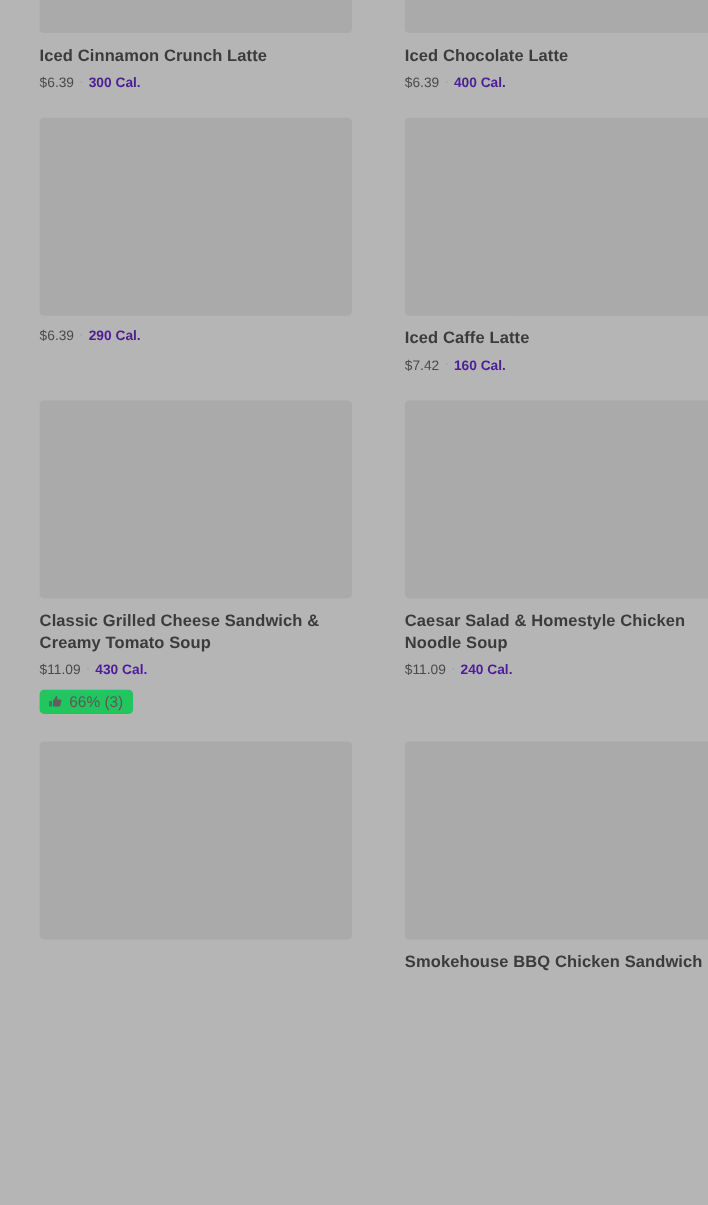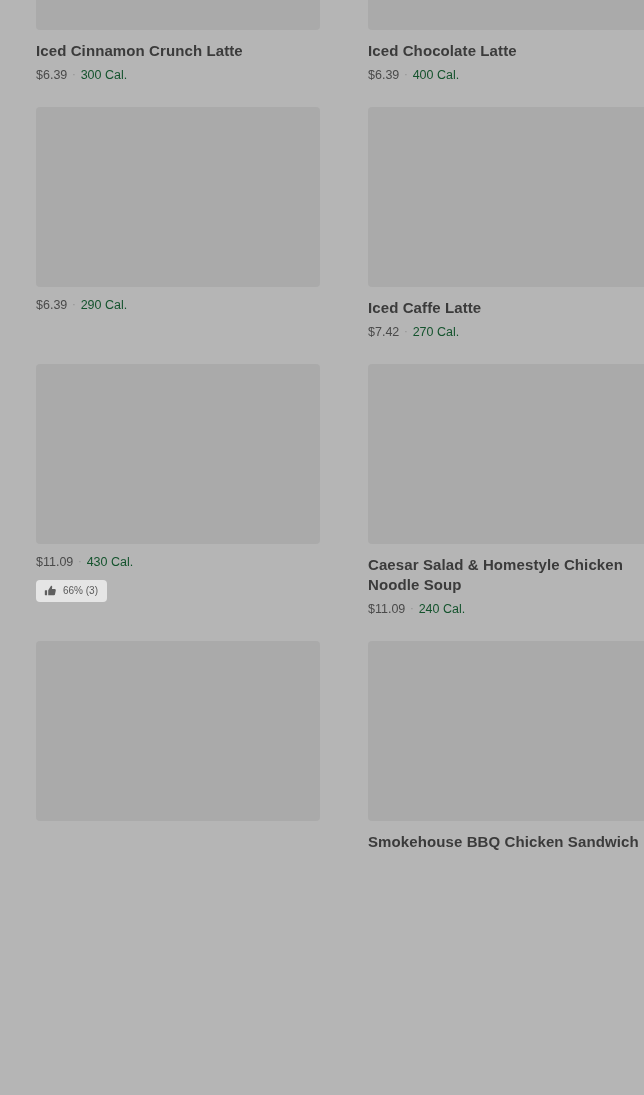--- a/index.html
+++ b/index.html
@@ -100,32 +100,33 @@
     text-align: right;
   }
 
   .meta-dot {
     color: #8d8d8d;
     font-size: 10px;
     line-height: 16px;
   }
 
   .card-calories {
-    color: #14532d;
+    color: #4c1d95;
+    font-weight: bold;
   }
 
   .rating-badge {
     display: inline-flex;
     align-items: center;
     gap: 6px;
     margin-top: 10px;
     padding: 4px 9px 4px 8px;
-    background: #e5e5e5;
+    background: #22c55e;
     border-radius: 4px;
-    font-size: 10px;
+    font-size: 14px;
     color: #5a5a5a;
     width: fit-content;
     line-height: 14px;
   }
 
   .thumb-icon {
     display: inline-block;
     width: 13px;
     height: 13px;
     flex: none;
@@ -188,34 +189,35 @@
             </div>
           </div>
 
           <div class="menu-card col-right">
             <div class="card-image"></div>
             <div class="card-body">
               <p class="card-title">Iced Caffe Latte</p>
               <p class="card-meta">
                 <span class="card-price">$7.42</span>
                 <span class="meta-dot">·</span>
-                <span class="card-calories">270 Cal.</span>
+                <span class="card-calories">160 Cal.</span>
               </p>
             </div>
           </div>
 
         </div>
       </div>
 
       <div class="section-block">
         <div class="menu-grid">
 
           <div class="menu-card col-left">
             <div class="card-image"></div>
             <div class="card-body">
+              <p class="card-title">Classic Grilled Cheese Sandwich &amp; Creamy Tomato Soup</p>
               <p class="card-meta">
                 <span class="card-price">$11.09</span>
                 <span class="meta-dot">·</span>
                 <span class="card-calories">430 Cal.</span>
               </p>
               <span class="rating-badge">
                 <span class="thumb-icon">
                   <svg viewBox="0 0 16 16" width="13" height="13" aria-hidden="true">
                     <path fill="#5f5f5f" d="M5.2 6.4 8.3 1.4c.2-.35.62-.5.99-.35.58.24.93.85.83 1.47l-.38 2.31h3.3c.95 0 1.66.87 1.47 1.8l-.95 4.62c-.16.78-.85 1.34-1.64 1.34H5.2V6.4zM1.6 6.6h2.2v6.0H1.6c-.33 0-.6-.27-.6-.6V7.2c0-.33.27-.6.6-.6z"></path>
                   </svg>

